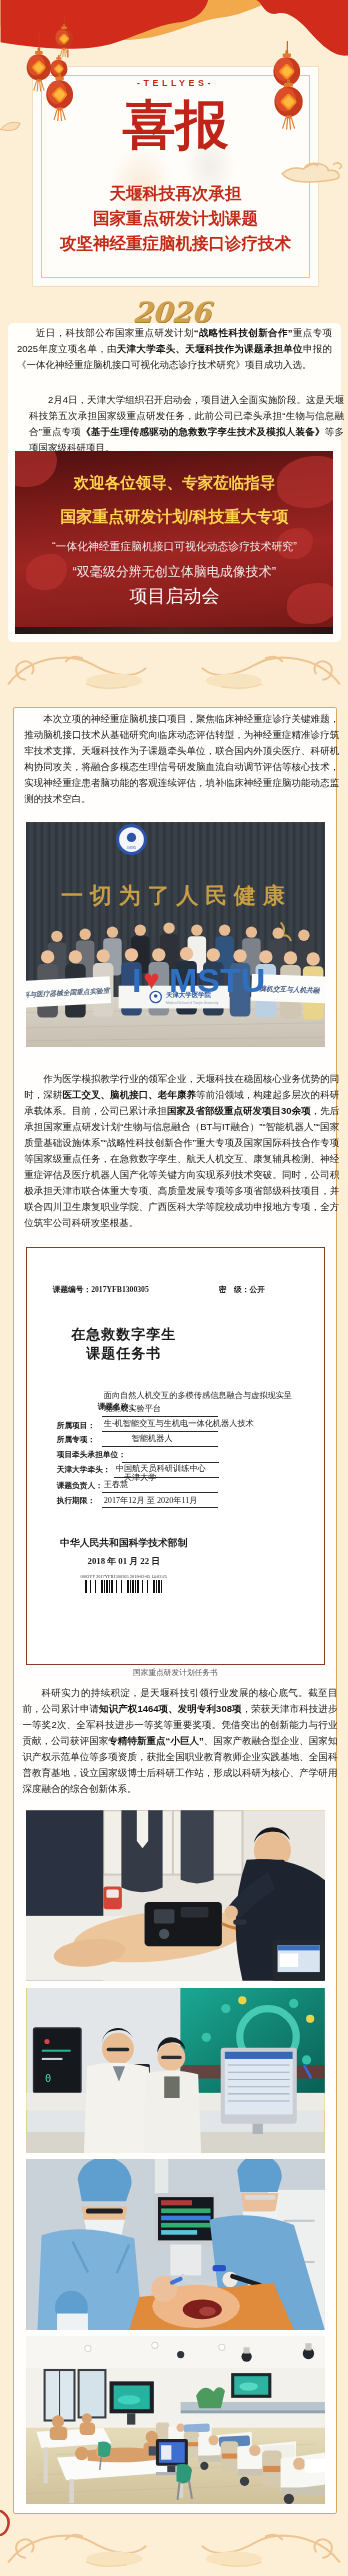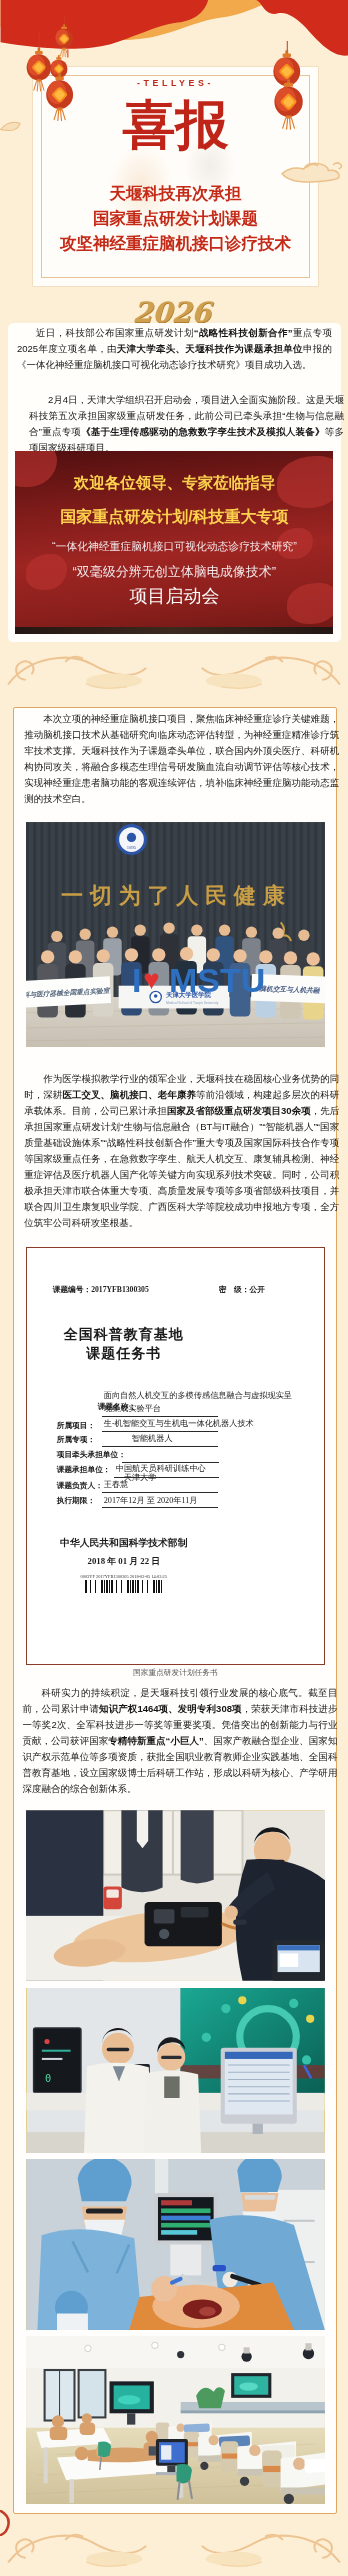--- a/index.html
+++ b/index.html
@@ -321,41 +321,41 @@
           <text x="278" y="330" font-size="66" fill="#2e6fc0">MSTU</text>
         </g>
       </svg>
     </div>
 
     <p class="para" style="left:9.8px;top:363px;width:315px;margin:0;"><span>作为医学模拟教学行业的领军企业，天堰科技在稳固核心业务优势的同时，深耕</span><span class="b">医工交叉、脑机接口、老年康养</span><span>等前沿领域，构建起多层次的科研承载体系。目前，公司已累计承担</span><span class="b">国家及省部级重点研发项目30余项</span><span>，先后承担国家重点研发计划“生物与信息融合（BT与IT融合）”“智能机器人”“国家质量基础设施体系”“战略性科技创新合作”重大专项及国家国际科技合作专项等国家级重点任务，在急救数字孪生、航天人机交互、康复辅具检测、神经重症评估及医疗机器人国产化等关键方向实现系列技术突破。同时，公司积极承担天津市联合体重大专项、高质量发展专项等多项省部级科技项目，并联合四川卫生康复职业学院、广西医科大学等院校成功申报地方专项，全方位筑牢公司科研攻坚根基。</span></p>
 
     <div class="doc">
       <div class="hdrrow"><span>课题编号：</span><span>2017YFB1300305</span></div>
       <div class="secrecy">密　级：公开</div>
-      <div class="t1">全国科普教育基地</div>
+      <div class="t1">在急救数字孪生</div>
       <div class="t2">课题任务书</div>
 
       <div class="flabel" style="top:154px;margin-left:41px;">课题名称：</div>
       <div class="fval" style="left:77px;top:142px;">面向自然人机交互的多模传感信息融合与虚拟现实呈</div>
       <div class="fval" style="left:77px;top:155px;">现集成实验平台</div>
       <div class="uline" style="left:75px;top:168px;width:116px;"></div>
 
       <div class="flabel" style="top:173px;">所属项目：</div>
       <div class="fval" style="left:77px;top:170px;">生-机智能交互与生机电一体化机器人技术</div>
       <div class="uline" style="left:75px;top:183px;width:116px;"></div>
 
       <div class="flabel" style="top:187px;">所属专项：</div>
       <div class="fval" style="left:77px;top:185px;margin-left:28px;">智能机器人</div>
       <div class="uline" style="left:75px;top:198px;width:116px;"></div>
 
       <div class="flabel" style="top:202px;">项目牵头承担单位：</div>
       <div class="fval" style="left:97px;top:200px;margin-top:24px;">天津大学</div>
       <div class="uline" style="left:95px;top:214px;width:97px;"></div>
 
-      <div class="flabel" style="top:217px;">课题承担单位：</div>
+      <div class="flabel" style="top:217px;">天津大学牵头：</div>
       <div class="fval" style="left:89px;top:215px;">中国航天员科研训练中心</div>
       <div class="uline" style="left:87px;top:229px;width:105px;"></div>
 
       <div class="flabel" style="top:233px;">课题负责人：</div>
       <div class="fval" style="left:77px;top:231px;">王春慧</div>
       <div class="uline" style="left:75px;top:244px;width:116px;"></div>
 
       <div class="flabel" style="top:248px;">执行期限：</div>
       <div class="fval" style="left:77px;top:247px;">2017年12月 至 2020年11月</div>
       <div class="uline" style="left:75px;top:259px;width:116px;"></div>

